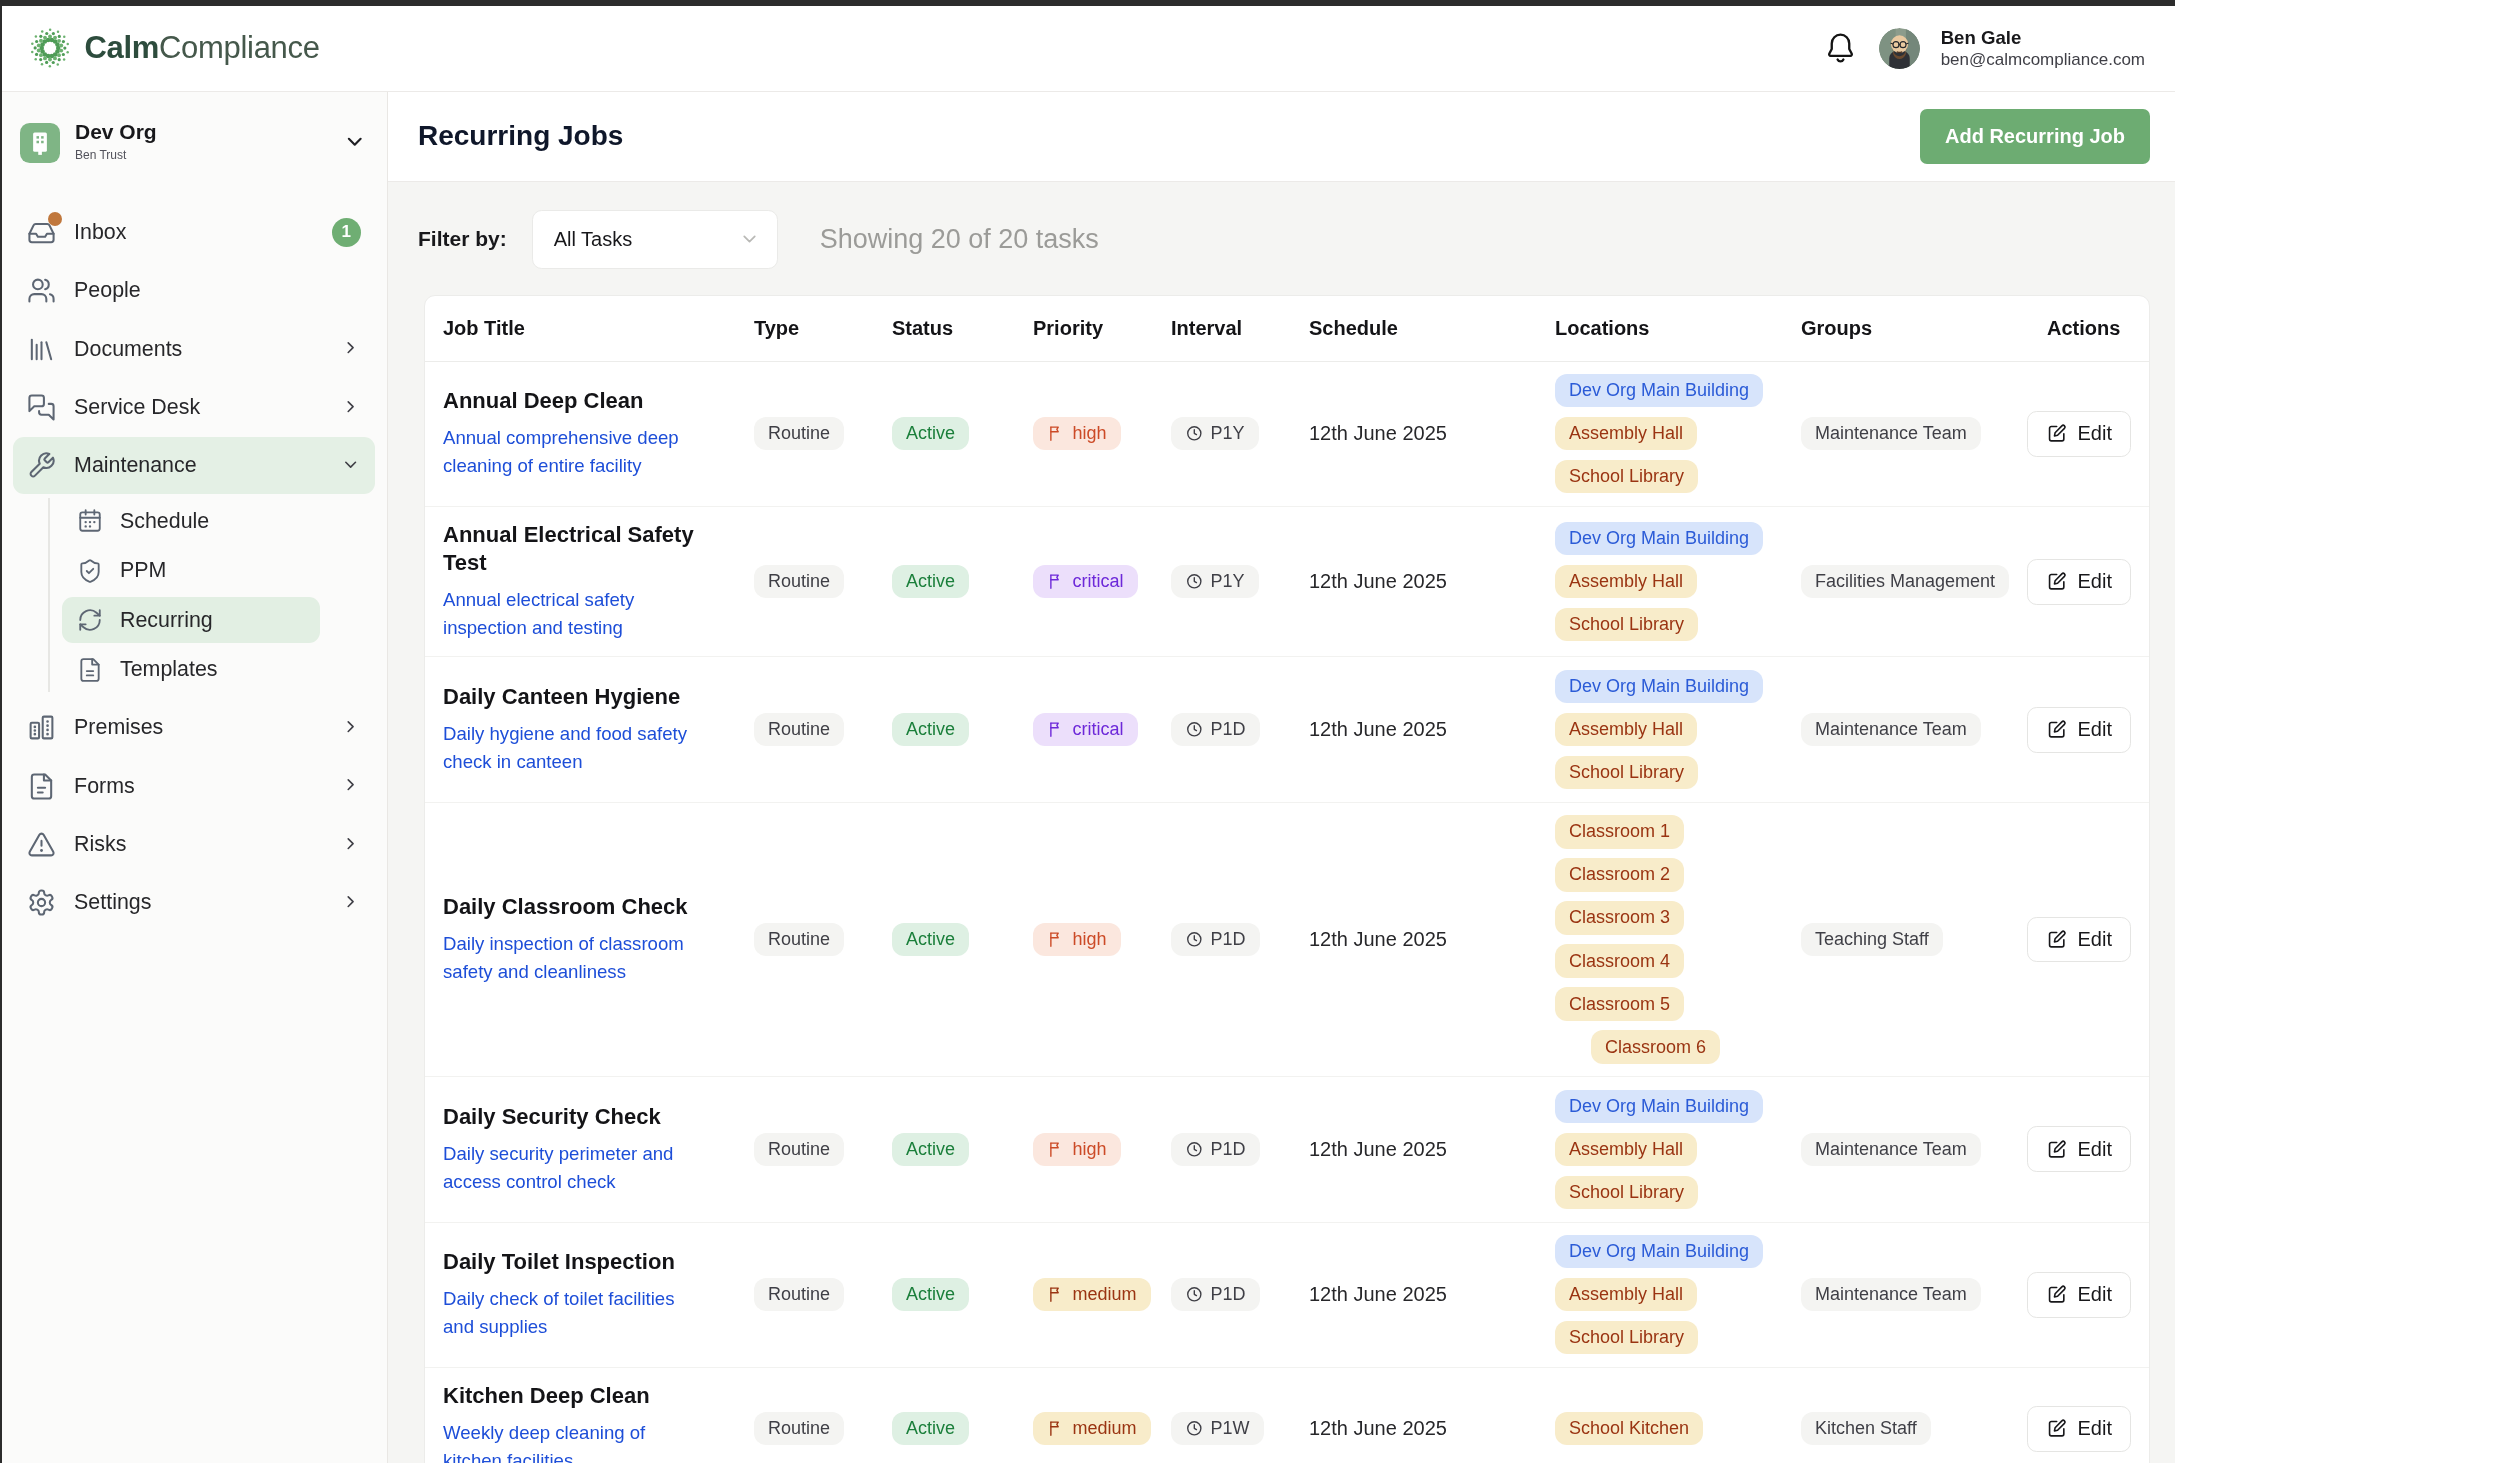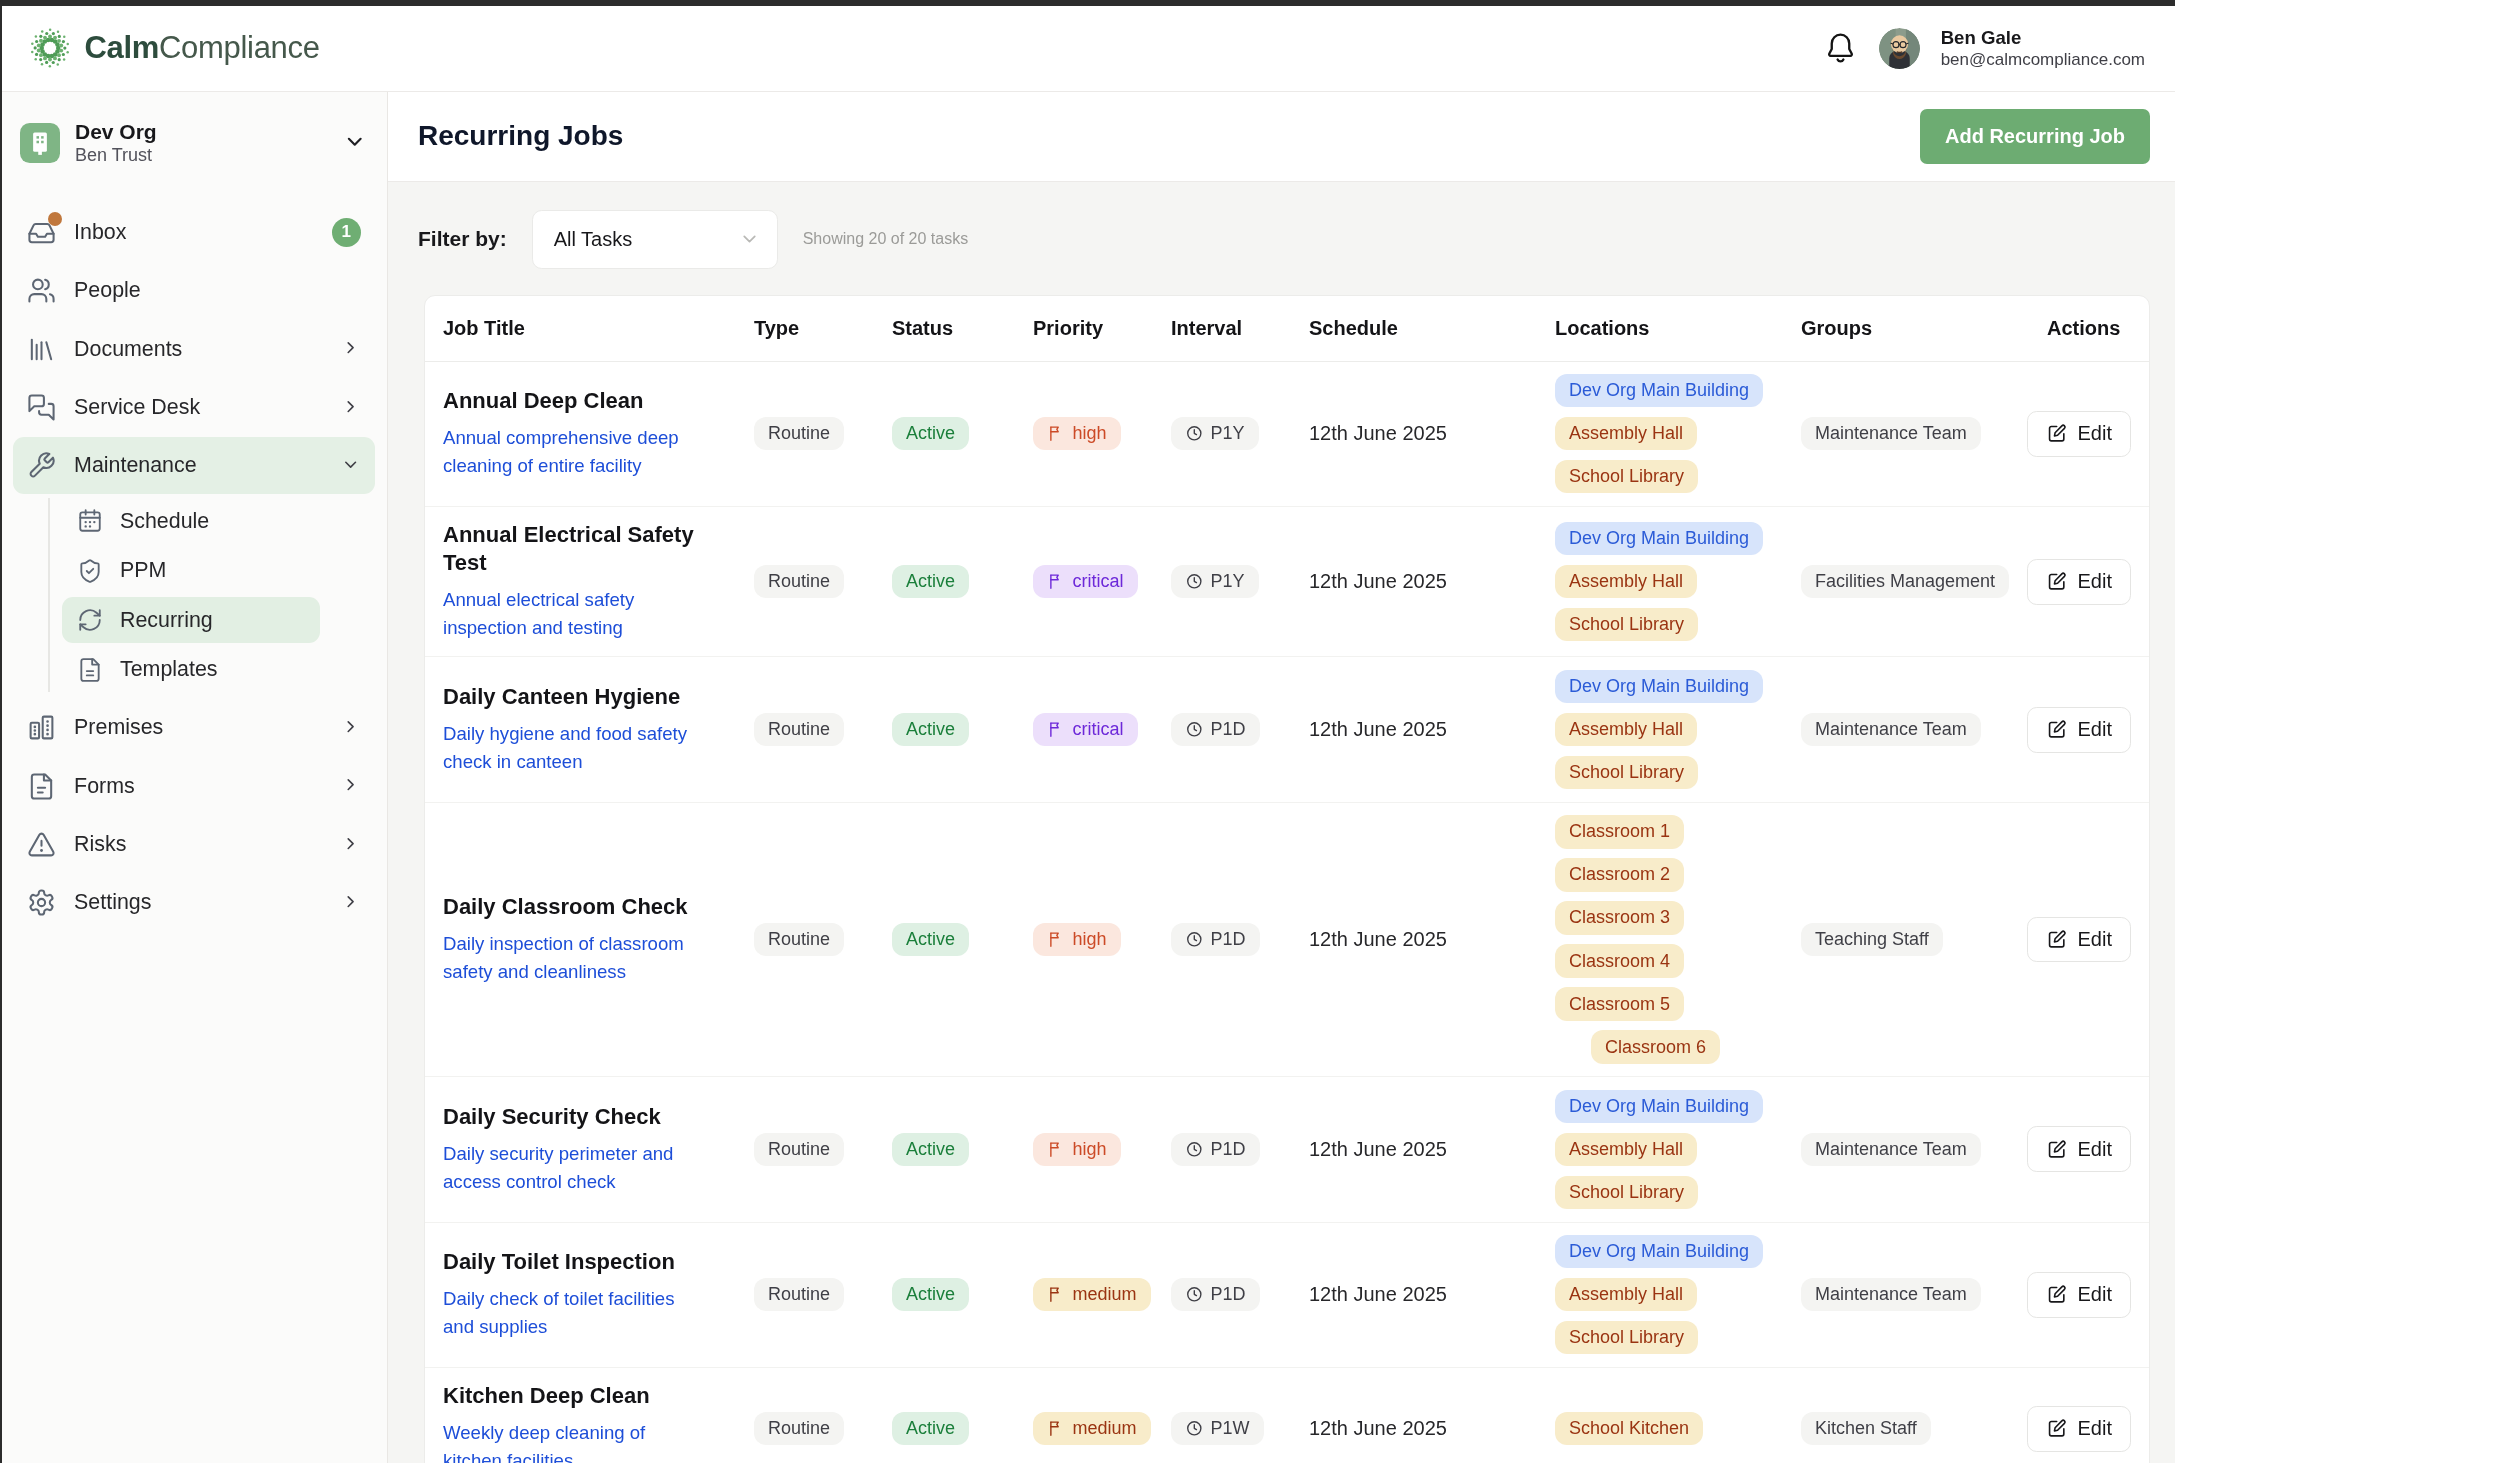--- a/index.html
+++ b/index.html
@@ -27,21 +27,21 @@
   
   .shell { display:flex; height:1371px; }
   .sidebar { width:386px; flex:0 0 386px; background:#fbfbfa; border-right:1.4px solid #e9e7e4;
              padding:18px 8.3px 0 7px; overflow:hidden; }
   .org { display:flex; align-items:center; gap:15px; padding:9.7px 12.4px 9.7px 11px; border-radius:9.7px; cursor:pointer; }
   .org-icon { width:40px; height:40px; border-radius:9.7px; background:#7fb585;
               display:flex; align-items:center; justify-content:center; flex:0 0 auto; }
   .org-icon svg { width:30px; height:30px; }
   .org-meta { flex:1; min-width:0; }
   .org-name { font-size:21px; font-weight:600; color:#18181b; line-height:25.5px; }
-  .org-sub  { font-size:18px; color:#52525b; line-height:21.4px; }
+  .org-sub  { font-size:12px; color:#52525b; line-height:21.4px; }
   .org .chev svg { width:23.5px; height:23.5px; color:#1f1f23; }
 
   nav { margin-top:28px; }
   .nav-item { display:flex; align-items:center; gap:18px; padding:14px 14px; margin:1.4px 4.1px;
               border-radius:11px; cursor:pointer; }
   .nav-item.active { background:#e4f0e5; }
   .nav-ico { position:relative; width:29px; height:29px; flex:0 0 auto; color:#5d6673; }
   .nav-ico svg { width:29px; height:29px; display:block; }
   .nav-dot { position:absolute; top:-5.5px; right:-5.5px; width:14px; height:14px; border-radius:50%; background:#c0773c; }
   .nav-label { flex:1; font-size:21.4px; font-weight:500; color:#27272a; }
@@ -64,21 +64,21 @@
              font-size:20px; font-weight:600; padding:16px 25px; cursor:pointer;
              font-family:inherit; }
 
   .filter-row { display:flex; align-items:center; gap:25px; padding:28px 25px 26px 30px; }
   .filter-label { font-size:21px; font-weight:600; color:#18181b; }
   .select-pill { position:relative; width:246px; background:#fff; border:1.4px solid #eaeae8;
                  border-radius:9.7px; padding:17px 41px 17px 21px; cursor:pointer; }
   .select-value { font-size:20px; font-weight:500; color:#18181b; }
   .select-chev { position:absolute; right:16.6px; top:50%; transform:translateY(-50%); }
   .select-chev svg { width:21px; height:21px; color:#b9b9b6; display:block; }
-  .showing { font-size:16px; color:#9b9b98; }
+  .showing { font-size:27px; color:#9b9b98;margin-left:17px; }
 
   
   .card { margin:0 25px 0 36px; background:#fff; border:1.4px solid #ececea; border-radius:11px;
           overflow:hidden; }
   .grid { display:grid; grid-template-columns:311px 138px 141px 138px 138px 246px 246px 246px minmax(0,1fr);
           align-items:center; padding:0 18px; }
   .thead { height:66px; border-bottom:1.4px solid #ececea; }
   .th { font-size:20px; font-weight:600; color:#141417; }
   .trow { border-bottom:1.4px solid #f2f2f0; }
   .cell { padding:14px 0; }

